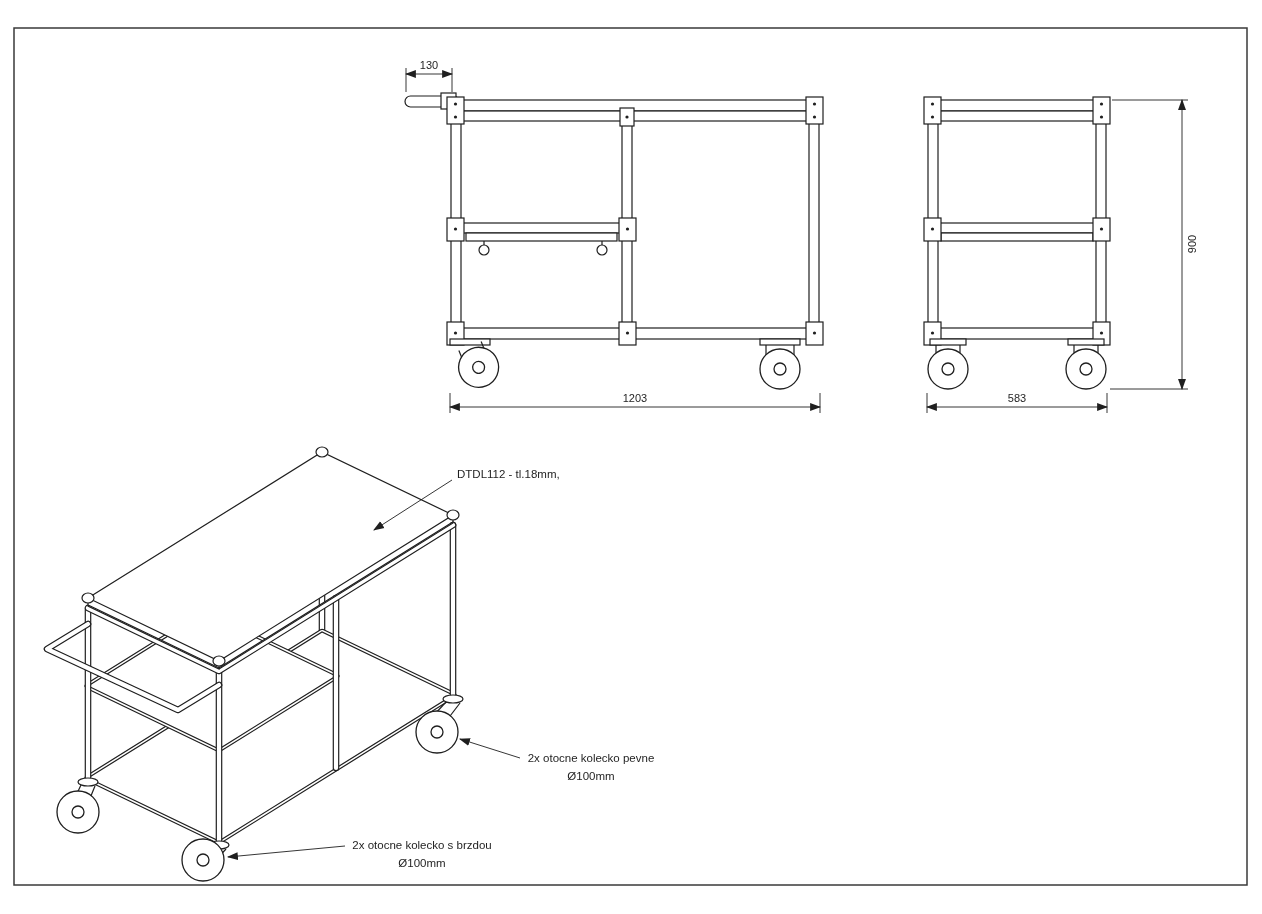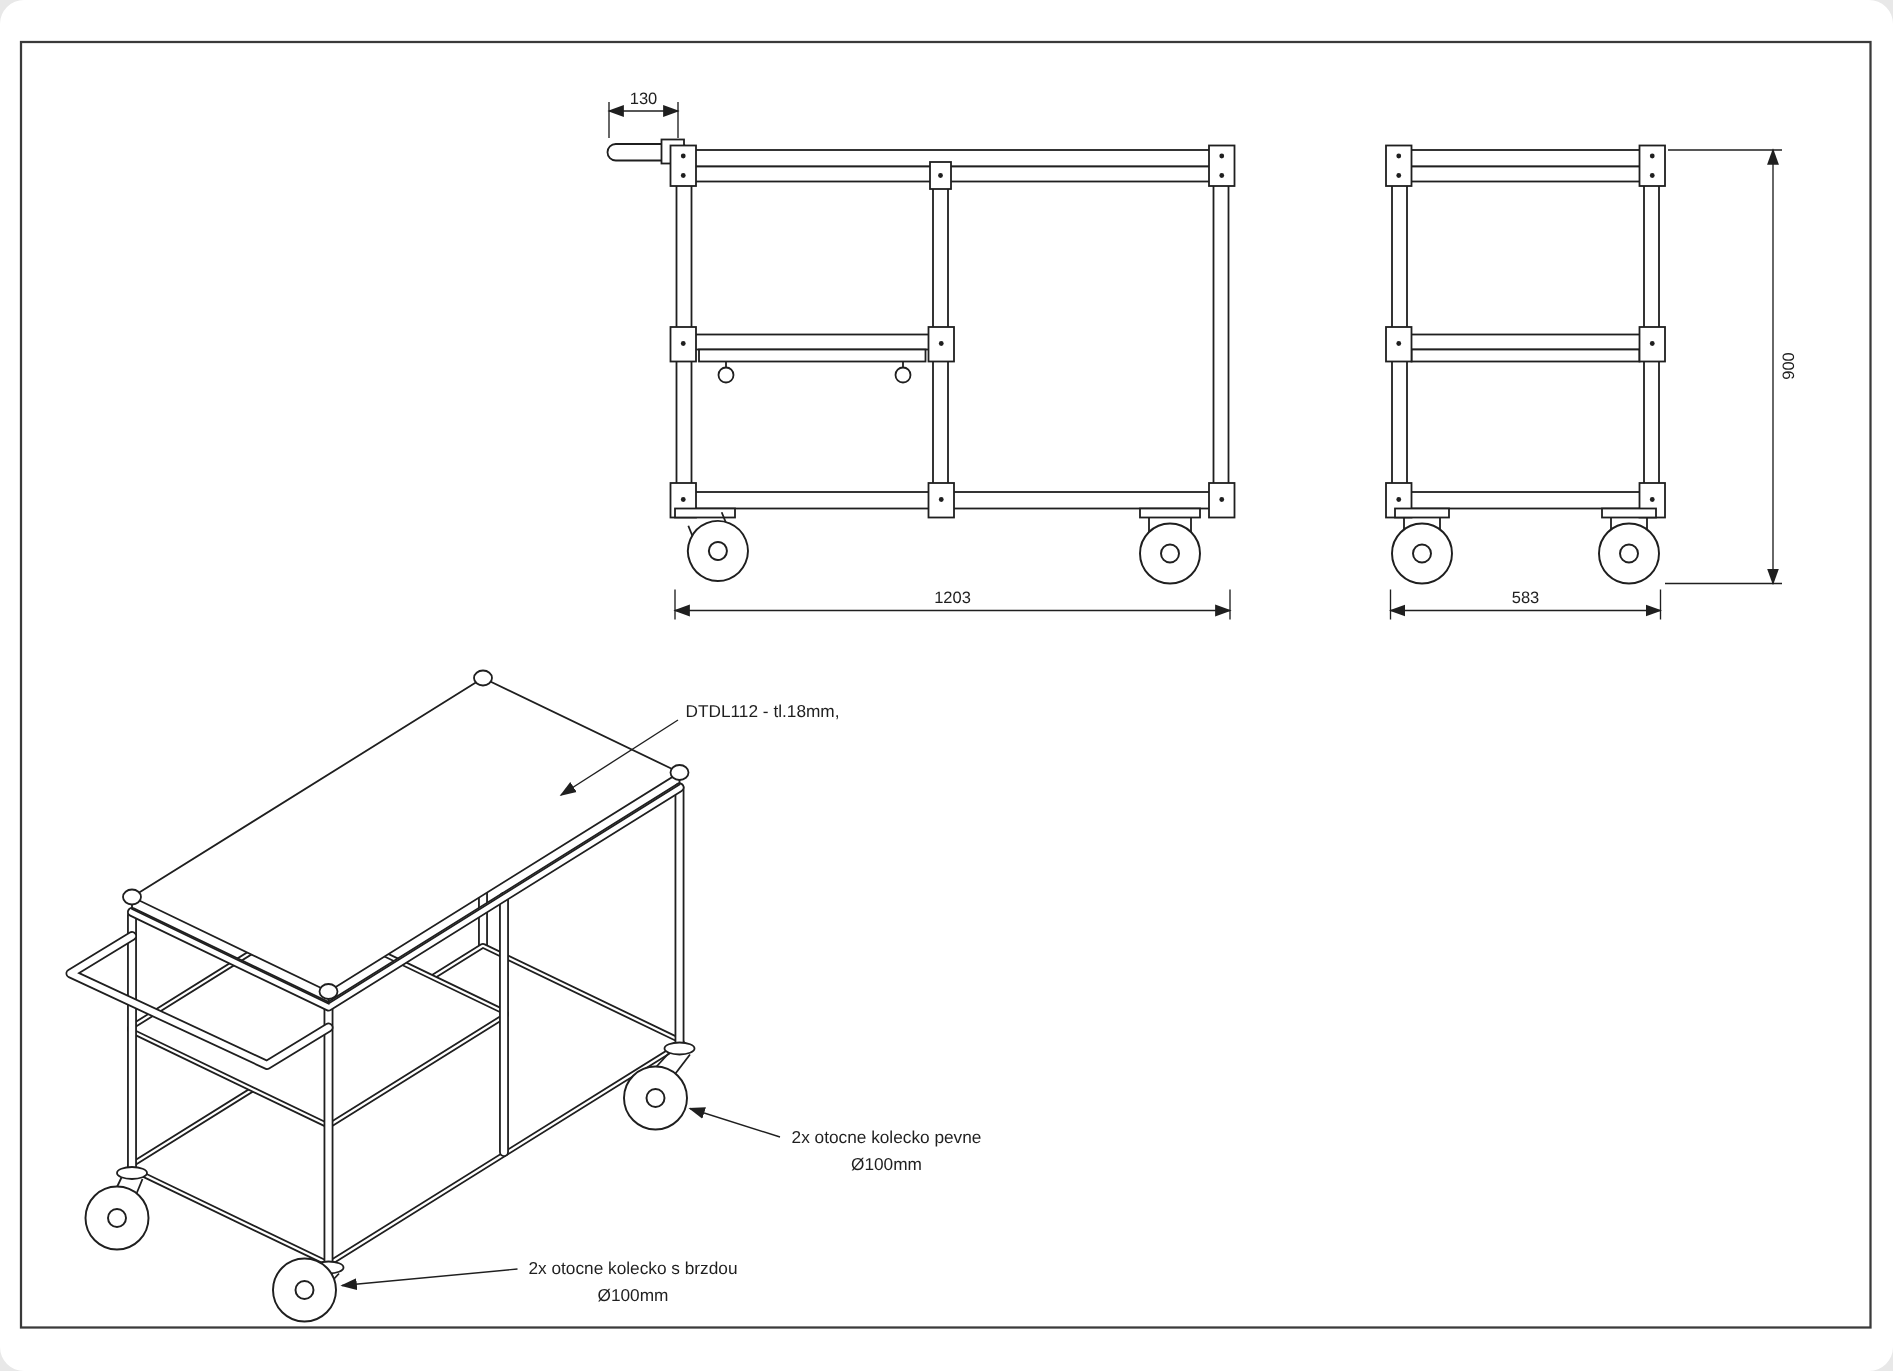--- a/index.html
+++ b/index.html
@@ -3,21 +3,20 @@
 <meta charset="utf-8">
 <style>
   :root{ --ink:#1f1f1f; --paper:#ffffff; }
   html,body{margin:0;padding:0;background:#e8e8e8;}
   .sheet{
     position:relative;
     width:1262px;height:914px;
     background:var(--paper);
     font-family:"Liberation Sans", sans-serif;
     overflow:hidden;
-    border-radius:16px;
   }
   svg{position:absolute;left:0;top:0;}
   .ln{fill:none;stroke:var(--ink);stroke-width:1.2;}
   .border{fill:none;stroke:#3a3a3a;stroke-width:1.5;}
   .tube{fill:#fff;stroke:var(--ink);stroke-width:1.2;}
   .fit{fill:#fff;stroke:var(--ink);stroke-width:1.2;}
   .dot{fill:var(--ink);stroke:none;}
   .whl{fill:#fff;stroke:var(--ink);stroke-width:1.3;}
   .board{fill:#fff;stroke:var(--ink);stroke-width:1.2;}
   .to{fill:none;stroke:var(--ink);stroke-width:6.6;stroke-linecap:round;stroke-linejoin:round;}

